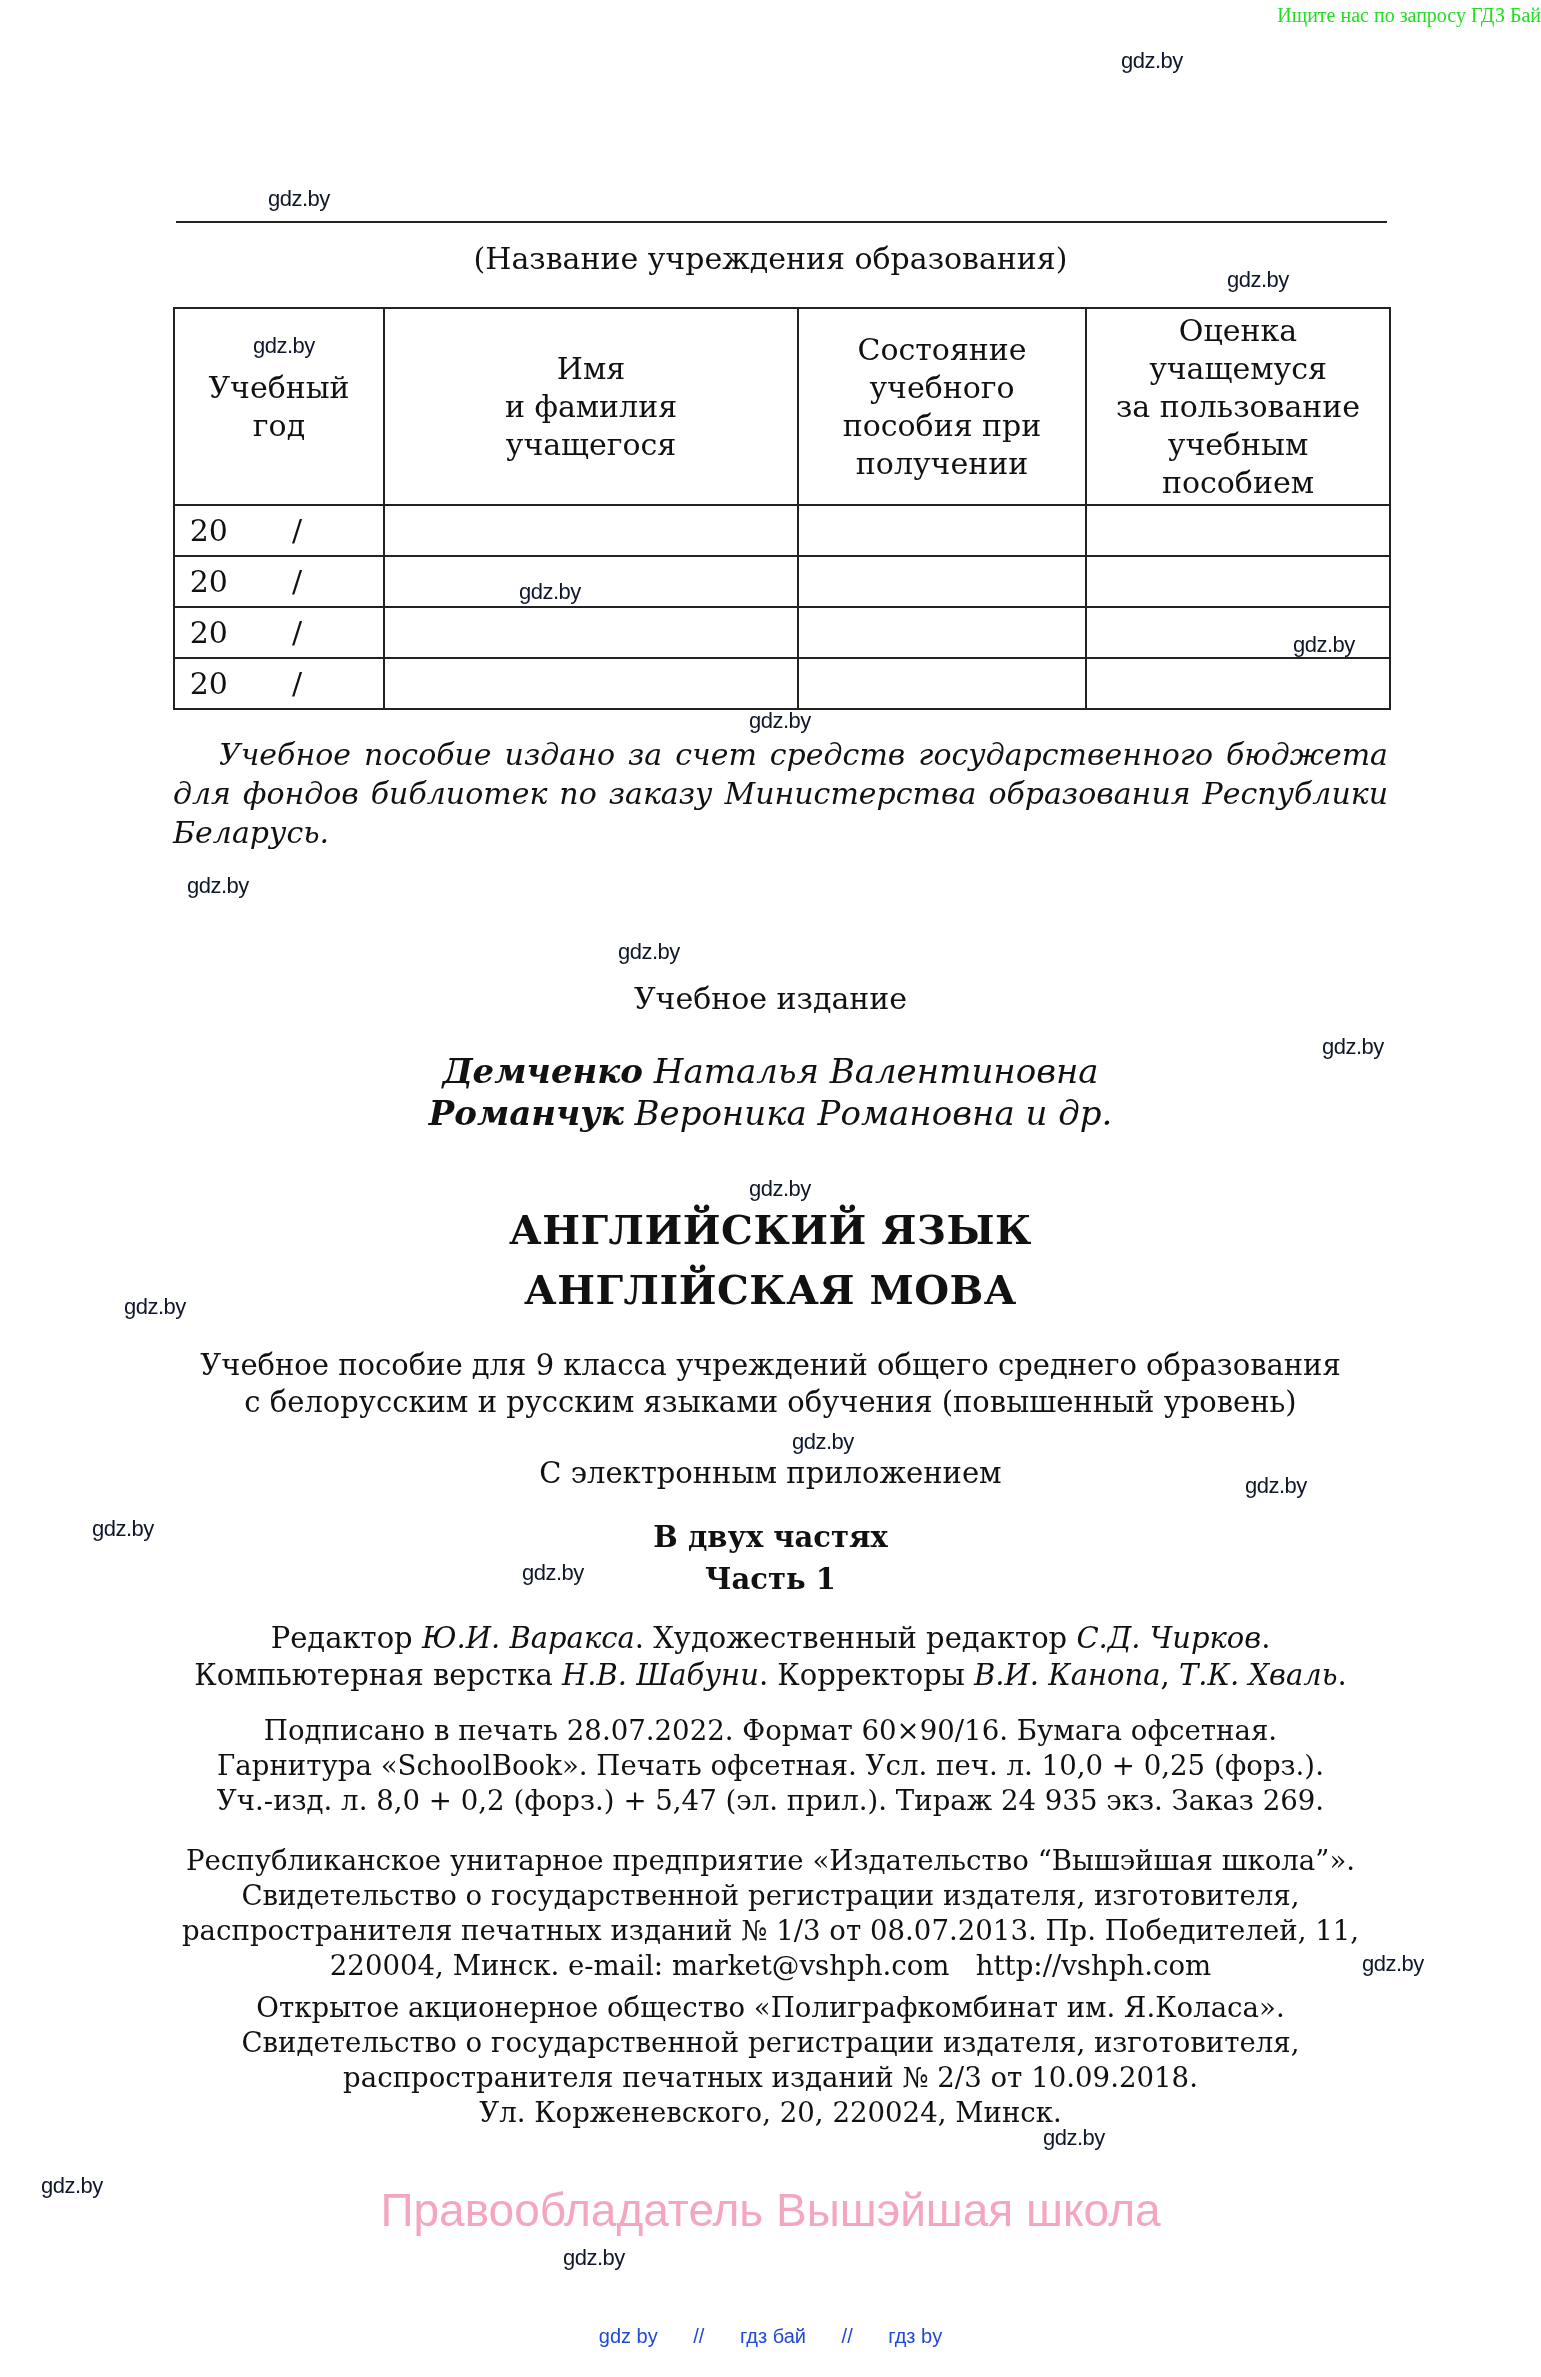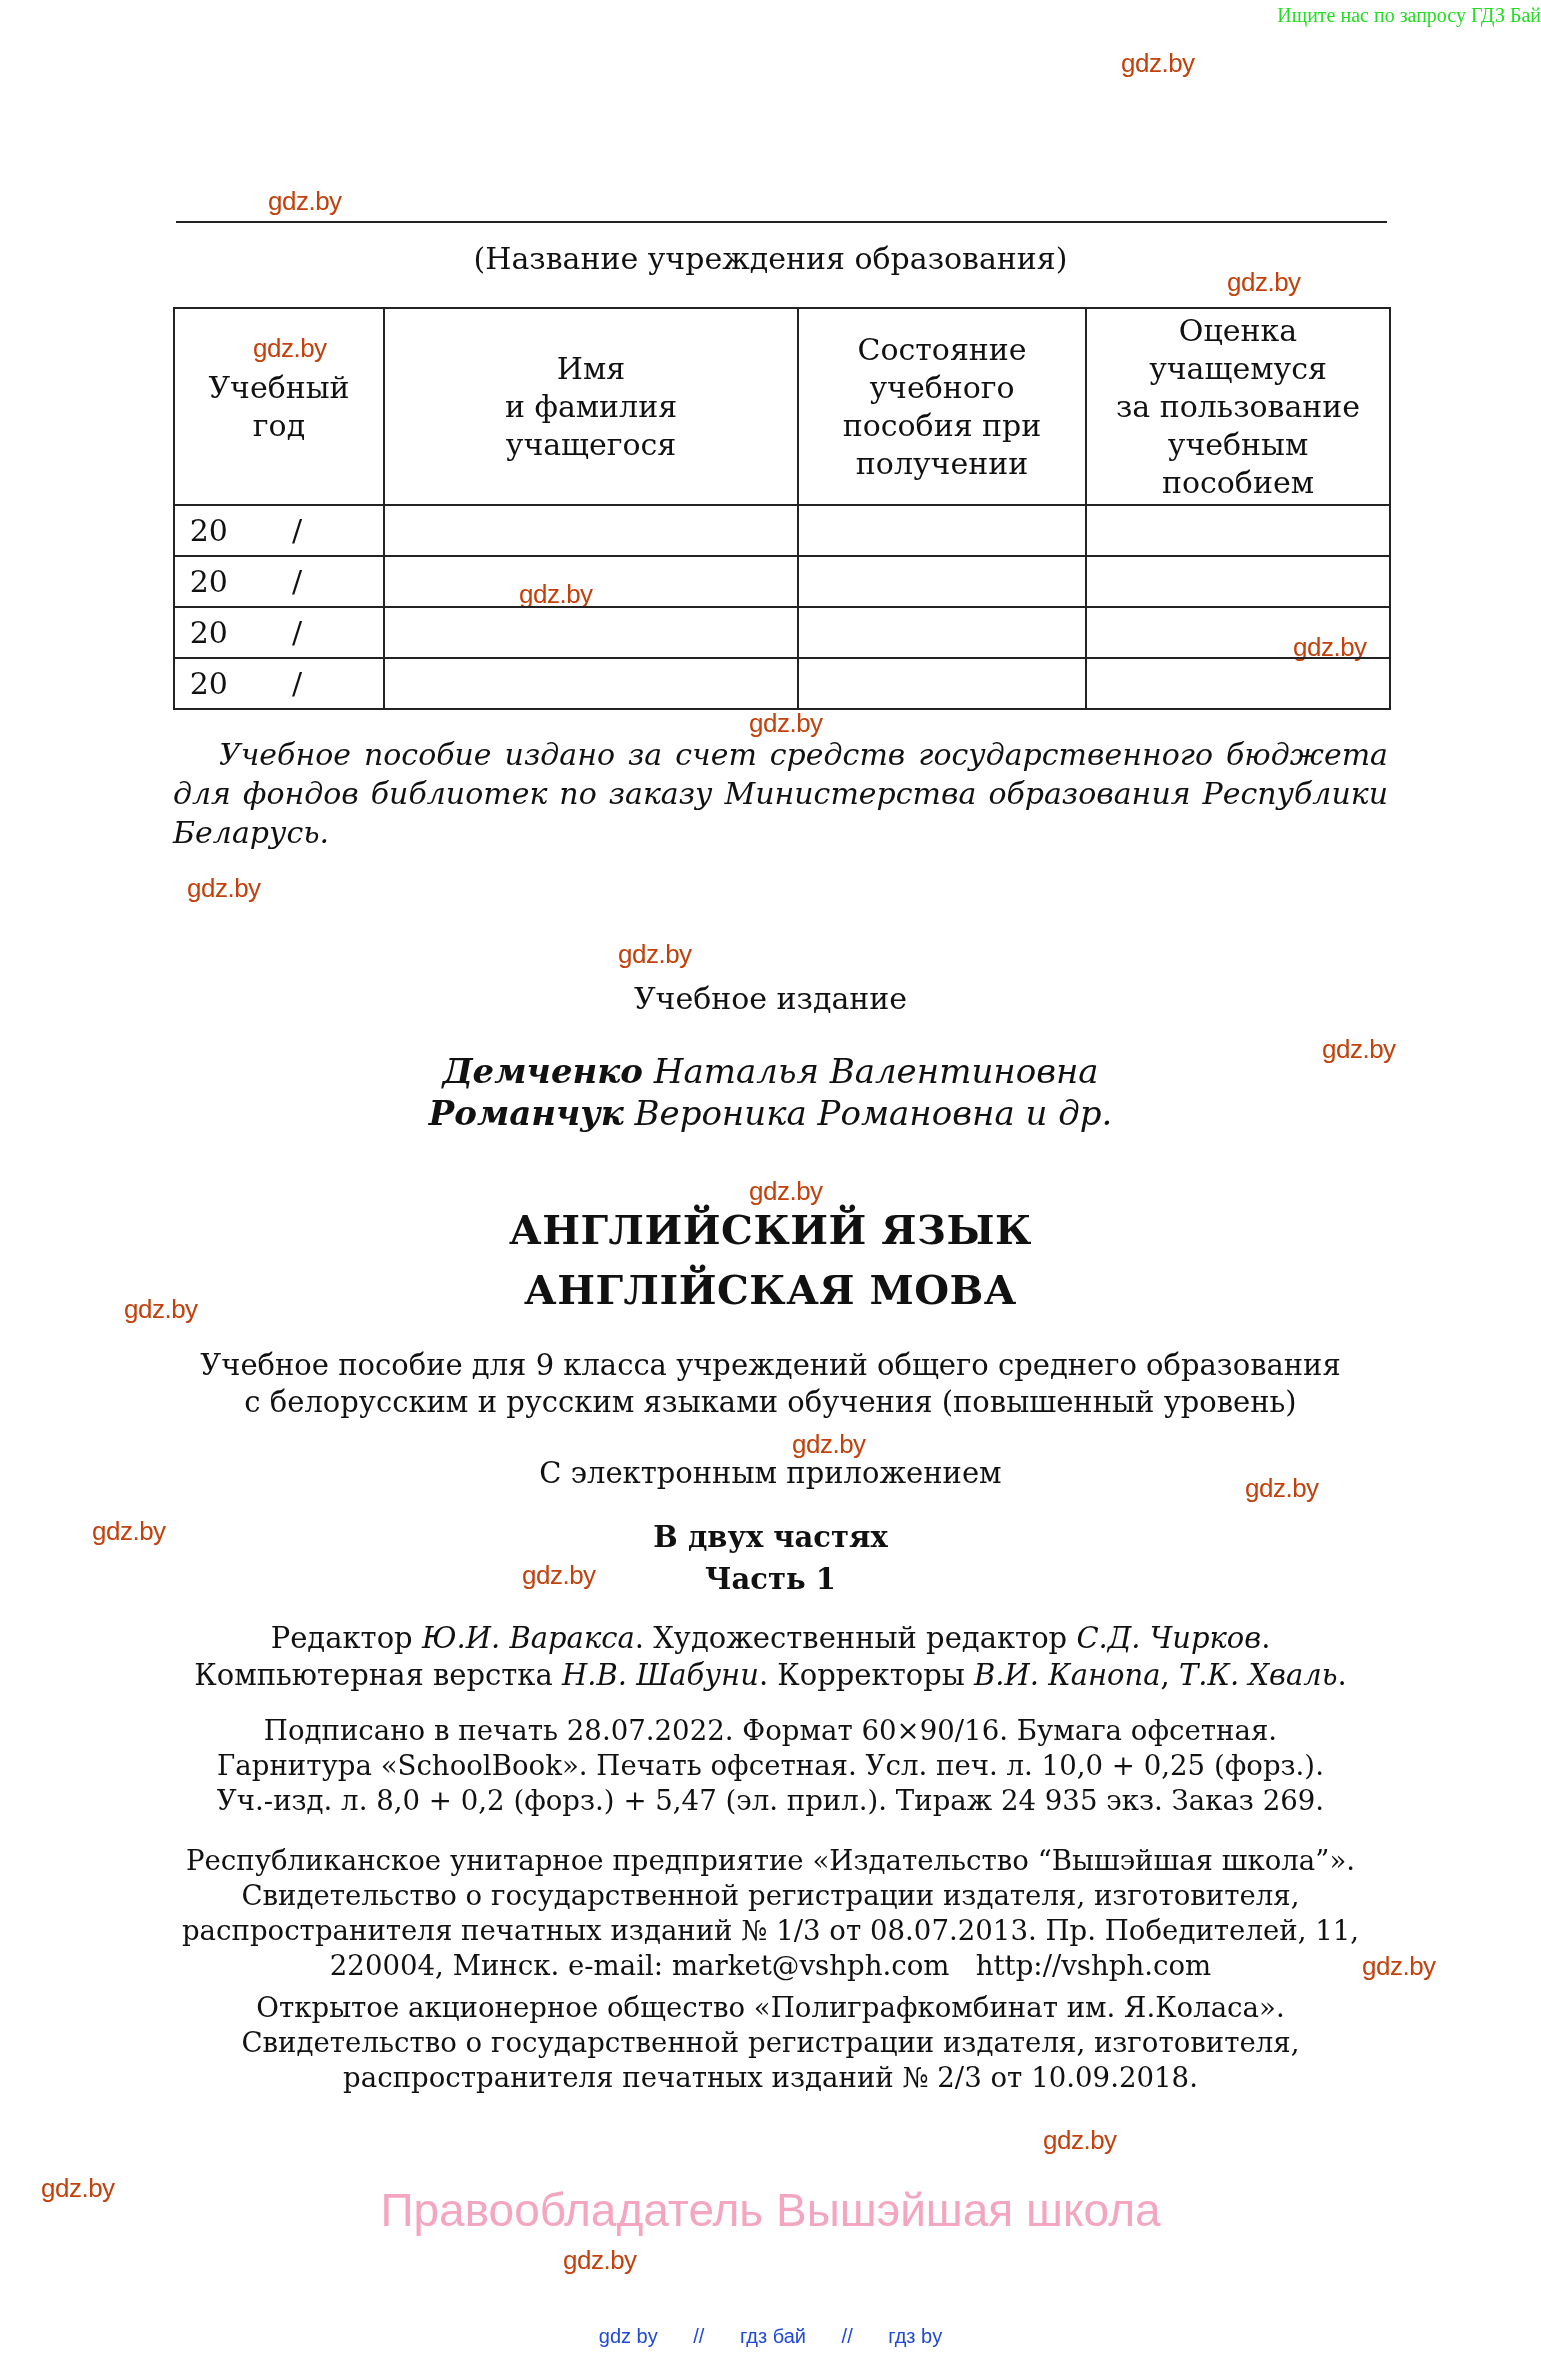--- a/index.html
+++ b/index.html
@@ -1,20 +1,20 @@
 <!DOCTYPE html>
 <html style="font-size:14.7px"><head>
 <meta charset="utf-8">
 <style>
   html, body { margin: 0; padding: 0; background: #ffffff; }
   body {
     width: 1541px; height: 2377px; position: relative; overflow: hidden;
     font-family: "DejaVu Serif", "Liberation Serif", serif; color: #111;
   }
-  .wm { position: absolute; font-family: "Liberation Sans", sans-serif; font-size: 26px; color: #c2410c; letter-spacing: -0.5px; white-space: nowrap; }
+  .wm { position: absolute; font-family: "Liberation Sans", sans-serif; font-size: 22px; color: #0f172a; letter-spacing: -0.5px; white-space: nowrap; }
   .promo-top { position: absolute; top: 3.7px; left: 0; width: 100%; text-align: right; font-family: Liberation Serif, serif; font-size: 20px; color: #22dd22; }
   .rule { position: absolute; left: 176px; top: 221px; width: 1211px; height: 0; border-top: 2.8px solid #222; }
   .caption { position: absolute; top: 241px; left: 0; width: 100%; text-align: center; font-size: 30px; }
   table.reg { position: absolute; left: 173px; top: 307px; width: 1215px; border-collapse: collapse; table-layout: fixed; }
   table.reg td, table.reg th { border: 2.8px solid #222; font-weight: normal; padding: 0; }
   table.reg th { height: 195px; text-align: center; vertical-align: middle; font-size: 30px; line-height: 38px; }
   table.reg td { height: 49px; font-size: 30px; margin-left: 28px; }
   .yr { display: flex; align-items: center; padding-left: 14.7px; gap: 64px; }
   .para { position: absolute; left: 173px; top: 735px; width: 1215px; font-style: italic; font-size: 30px; line-height: 39px; text-align: justify; text-indent: 46px; }
   .center { position: absolute; left: 0; width: 100%; text-align: center; }
@@ -160,20 +160,21 @@
   <div>Республиканское унитарное предприятие «Издательство “Вышэйшая школа”».</div>
   <div>Свидетельство о государственной регистрации издателя, изготовителя,</div>
   <div>распространителя печатных изданий № 1/3 от 08.07.2013. Пр. Победителей, 11,</div>
   <div style="white-space:pre;">220004, Минск. e-mail: market@vshph.com   http://vshph.com</div>
 </div>
 
 <div class="center small" style="top:1990px">
   <div>Открытое акционерное общество «Полиграфкомбинат им. Я.Коласа».</div>
   <div>Свидетельство о государственной регистрации издателя, изготовителя,</div>
   <div>распространителя печатных изданий № 2/3 от 10.09.2018.</div>
+  <div>Ул. Корженевского, 20, 220024, Минск.</div>
 </div>
 
 <div class="pink">Правообладатель Вышэйшая школа</div>
 
 <div class="footer-links">
   <span>gdz by</span>
   <span>//</span>
   <span>гдз бай</span>
   <span>//</span>
   <span>гдз by</span>

